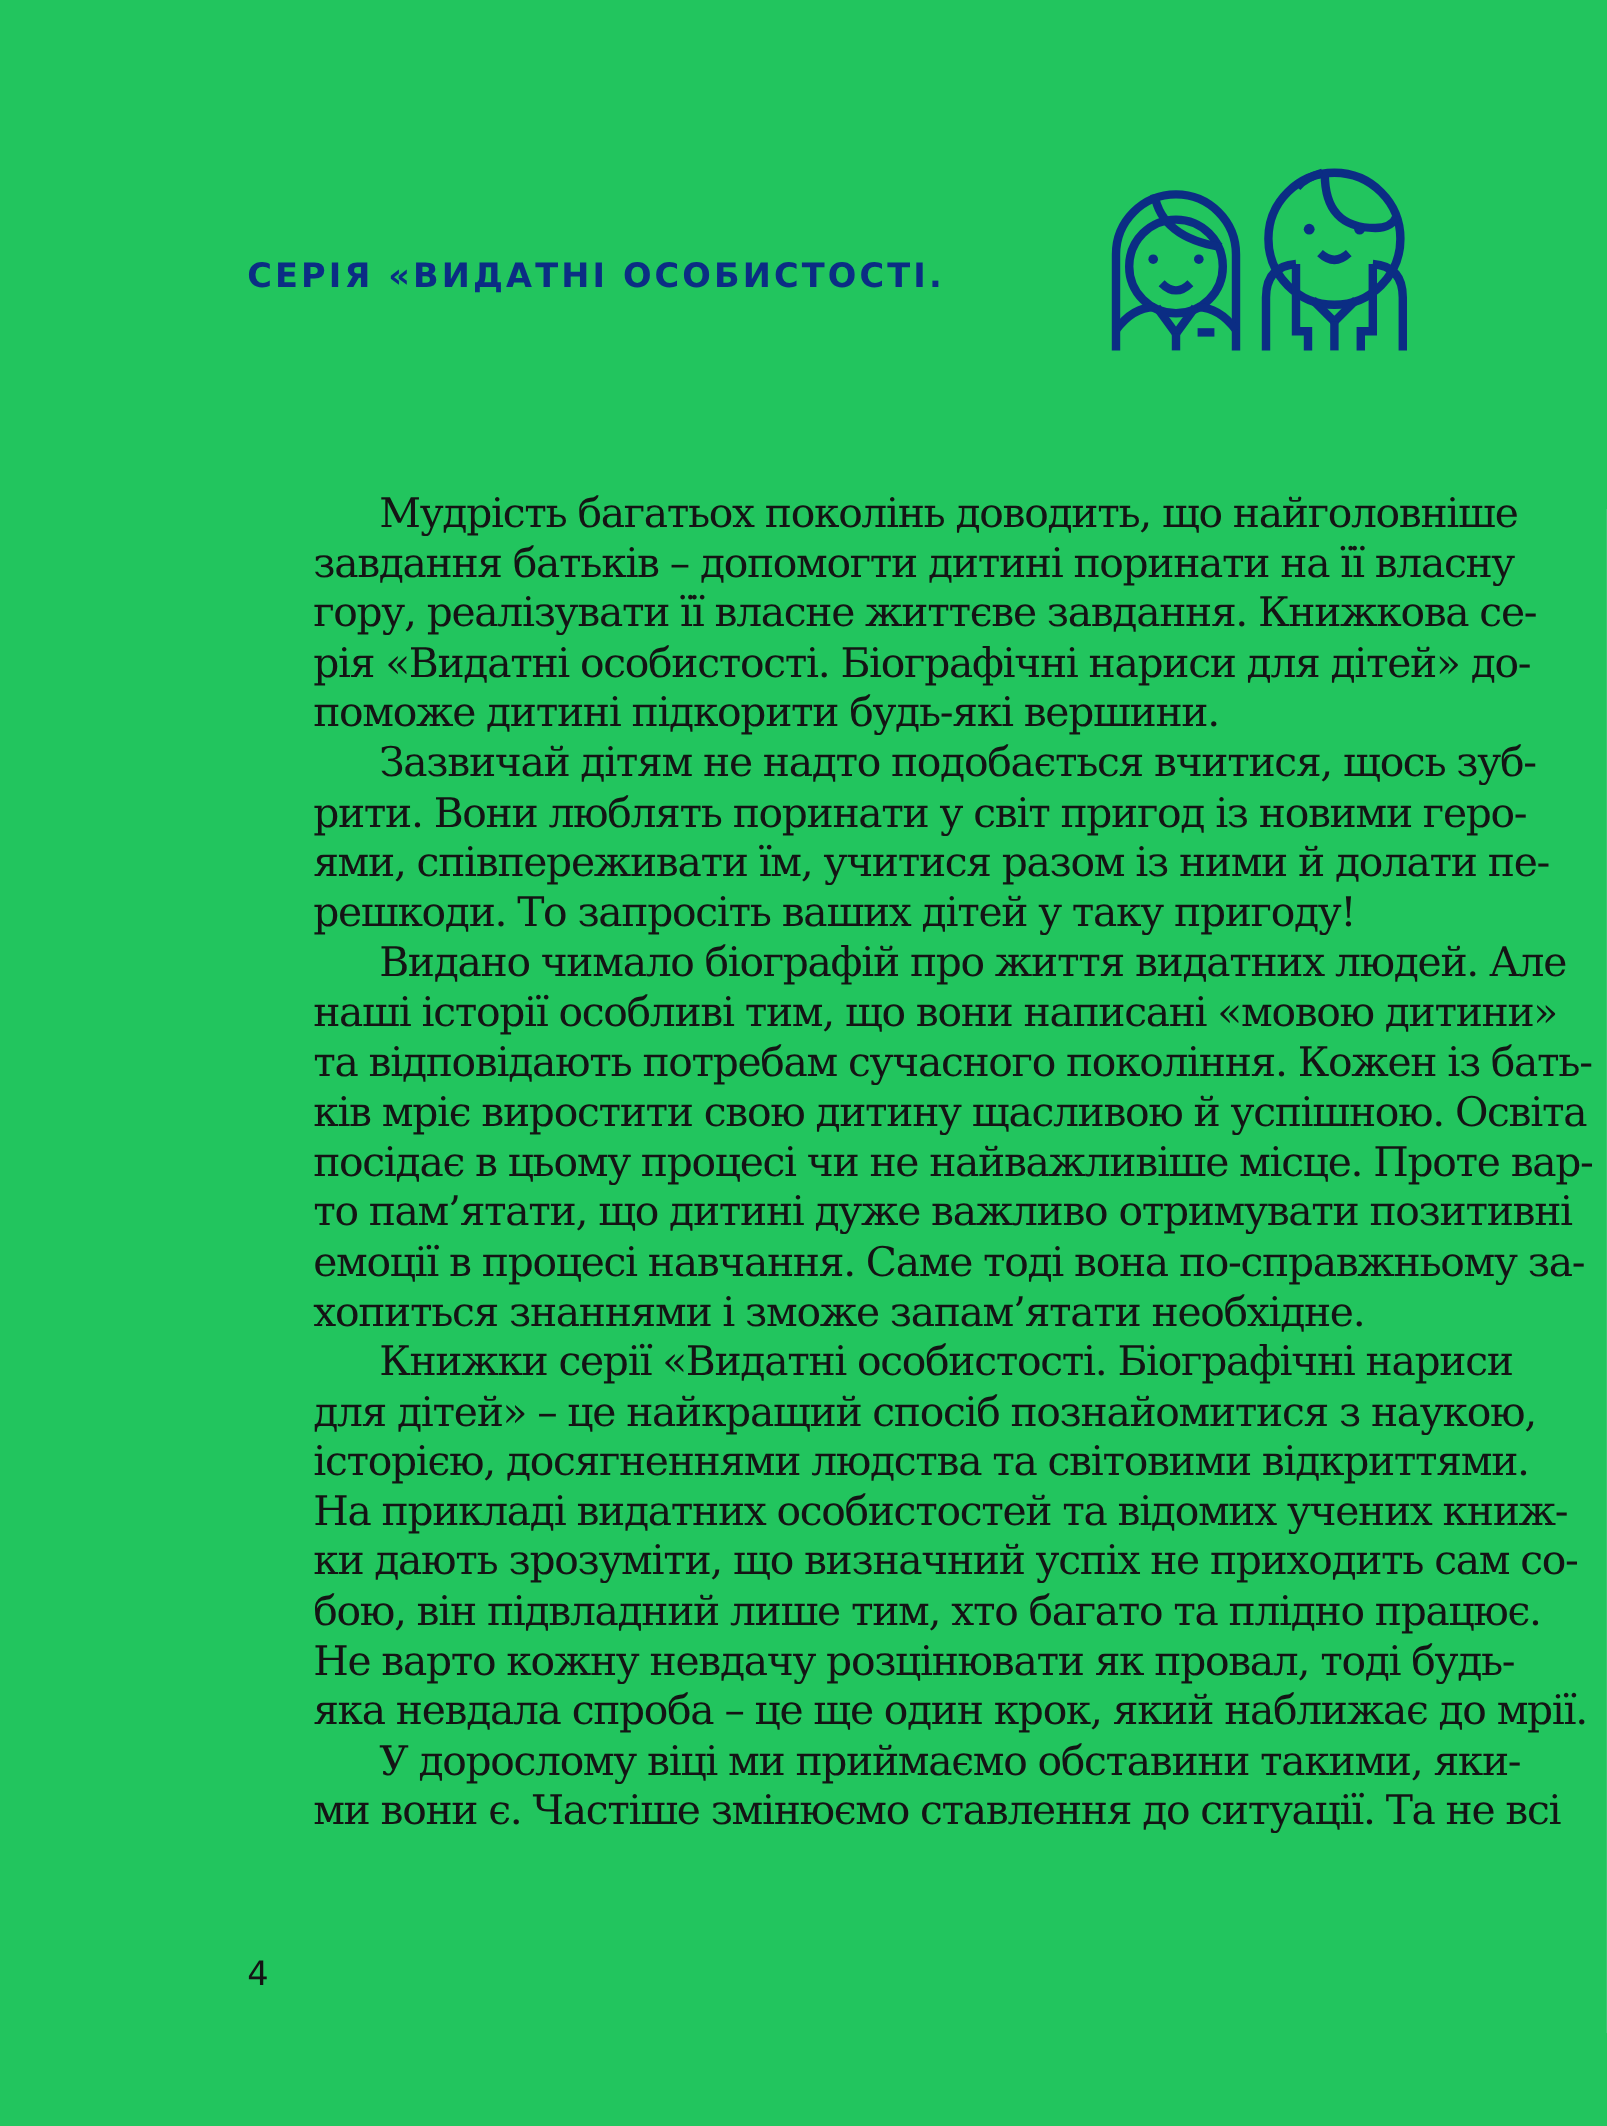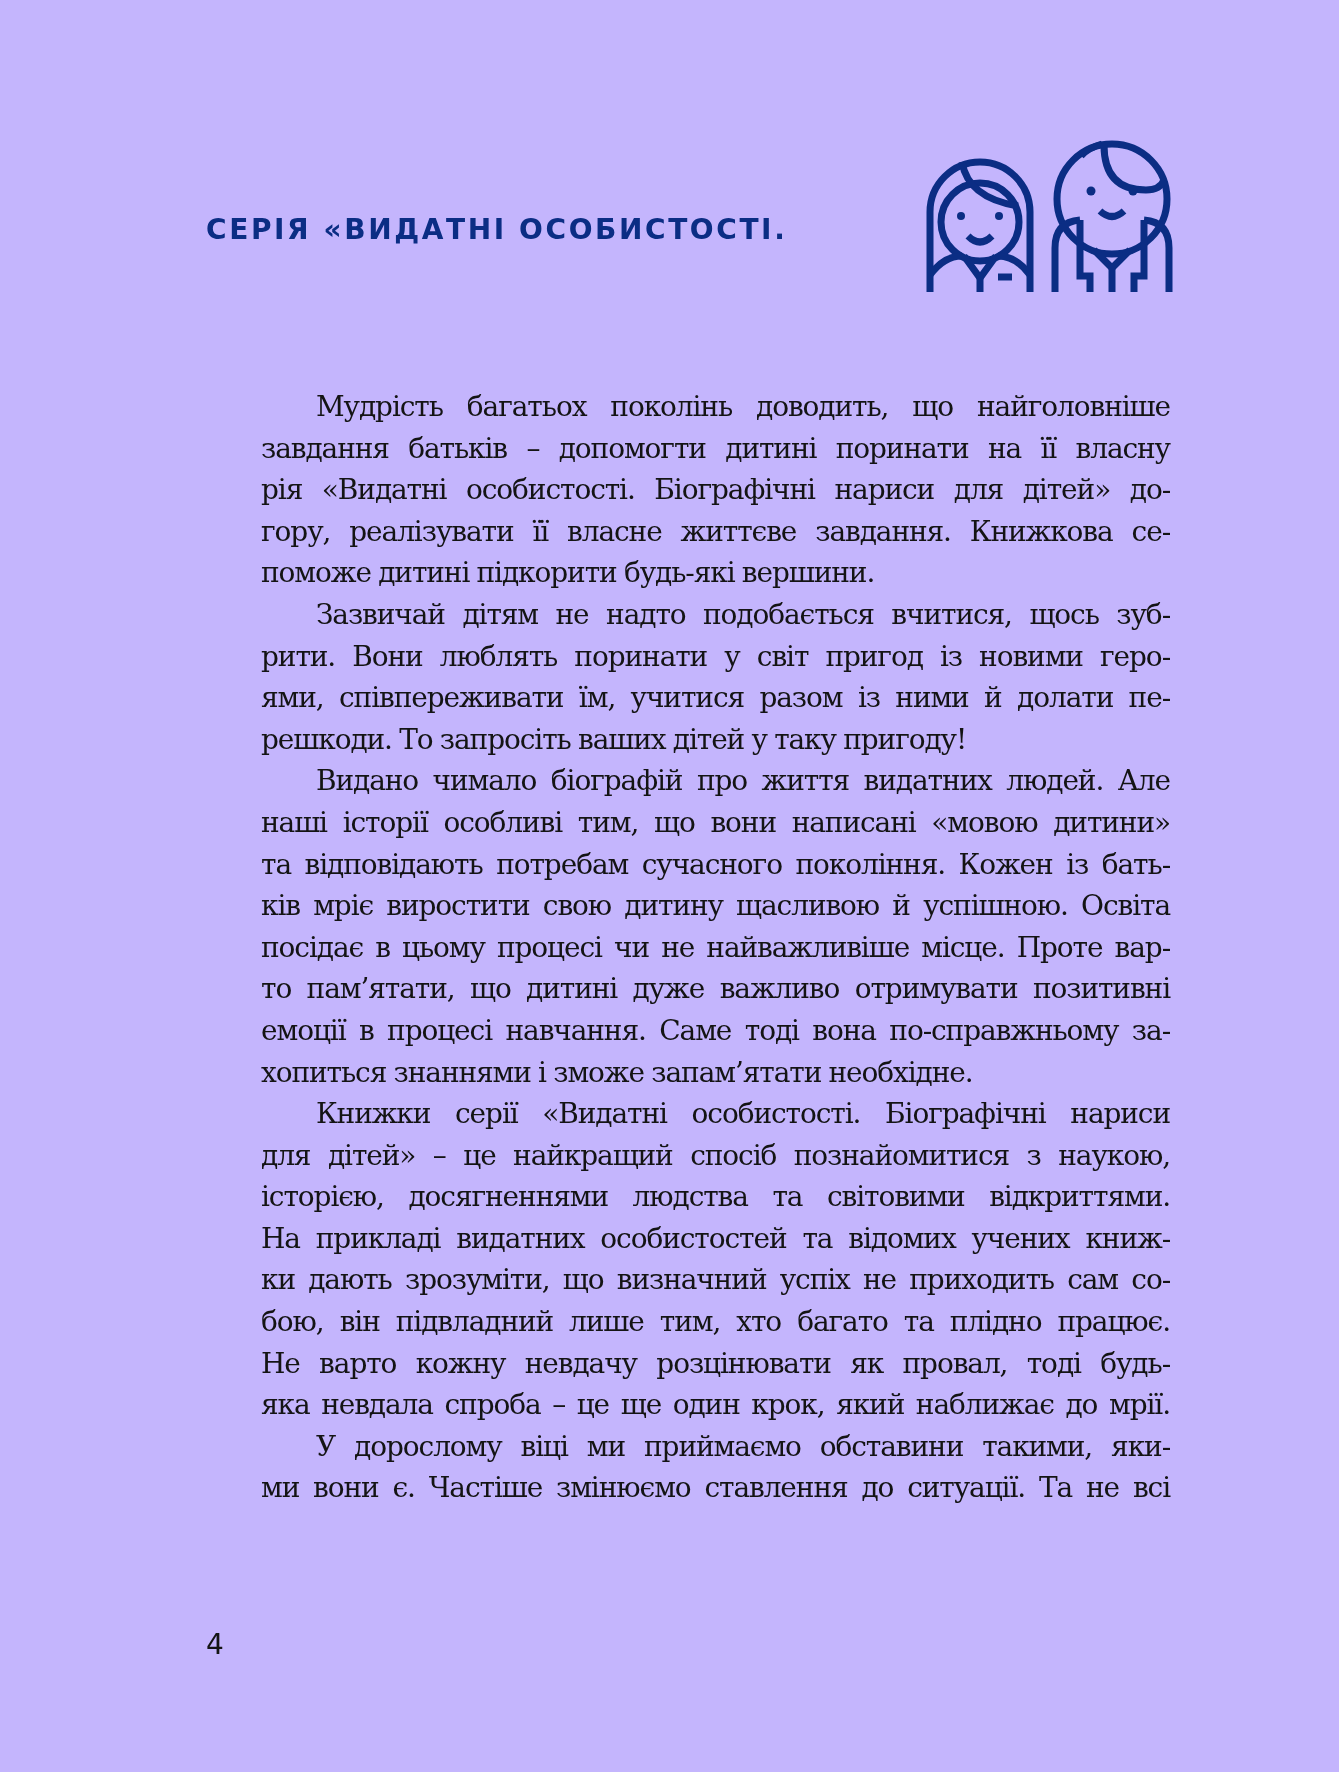--- a/index.html
+++ b/index.html
@@ -10,21 +10,21 @@
       width: 1339px;
       height: 1772px;
       background: #c8d3ec;
       position: relative;
       overflow: hidden;
     }
     .page {
       position: absolute;
       left: 0; top: 0;
       width: 1339px; height: 1772px;
-      background: #c4b5fd;
+      background: #22c55e;
     }
     .series-heading {
       position: absolute;
       left: 206px;
       top: 205px;
       width: 700px;
       margin: 0;
       font-family: "DejaVu Sans", sans-serif;
       font-weight: bold;
       font-size: 28px;
@@ -39,24 +39,24 @@
     .kids-icon {
       position: absolute;
       left: 920px;
       top: 130px;
       width: 260px;
       height: 170px;
     }
     .body-text {
       position: absolute;
       left: 206px;
-      top: 386px;
+      top: 408px;
       width: 964px;
       font-family: "DejaVu Serif", serif;
-      font-size: 28px;
+      font-size: 34px;
       line-height: 41.6px;
       color: #141414;
       text-align: justify;
       hyphens: manual;
       letter-spacing: -1.1px;
       word-spacing: -0.5px;
     }
     .body-text p {
       margin: 0;
       text-indent: 55px;
@@ -135,22 +135,22 @@
 
       <path d="M1094 250 L1112 268 L1130 250"></path>
       <path d="M1112 268 L1112 292"></path>
     </g>
   </svg>
 
   <div class="body-text">
     <p>
       <span class="line first">Мудрість багатьох поколінь доводить, що найголовніше</span>
       <span class="line">завдання батьків – допомогти дитині поринати на її власну</span>
+      <span class="line">гору, реалізувати її власне життєве завдання. Книжкова се-</span>
       <span class="line">рія «Видатні особистості. Біографічні нариси для дітей» до-</span>
-      <span class="line">гору, реалізувати її власне життєве завдання. Книжкова се-</span>
       <span class="line last">поможе дитині підкорити будь-які вершини.</span>
     </p>
     <p>
       <span class="line first">Зазвичай дітям не надто подобається вчитися, щось зуб-</span>
       <span class="line">рити. Вони люблять поринати у світ пригод із новими геро-</span>
       <span class="line">ями, співпереживати їм, учитися разом із ними й долати пе-</span>
       <span class="line last">решкоди. То запросіть ваших дітей у таку пригоду!</span>
     </p>
     <p>
       <span class="line first">Видано чимало біографій про життя видатних людей. Але</span>

